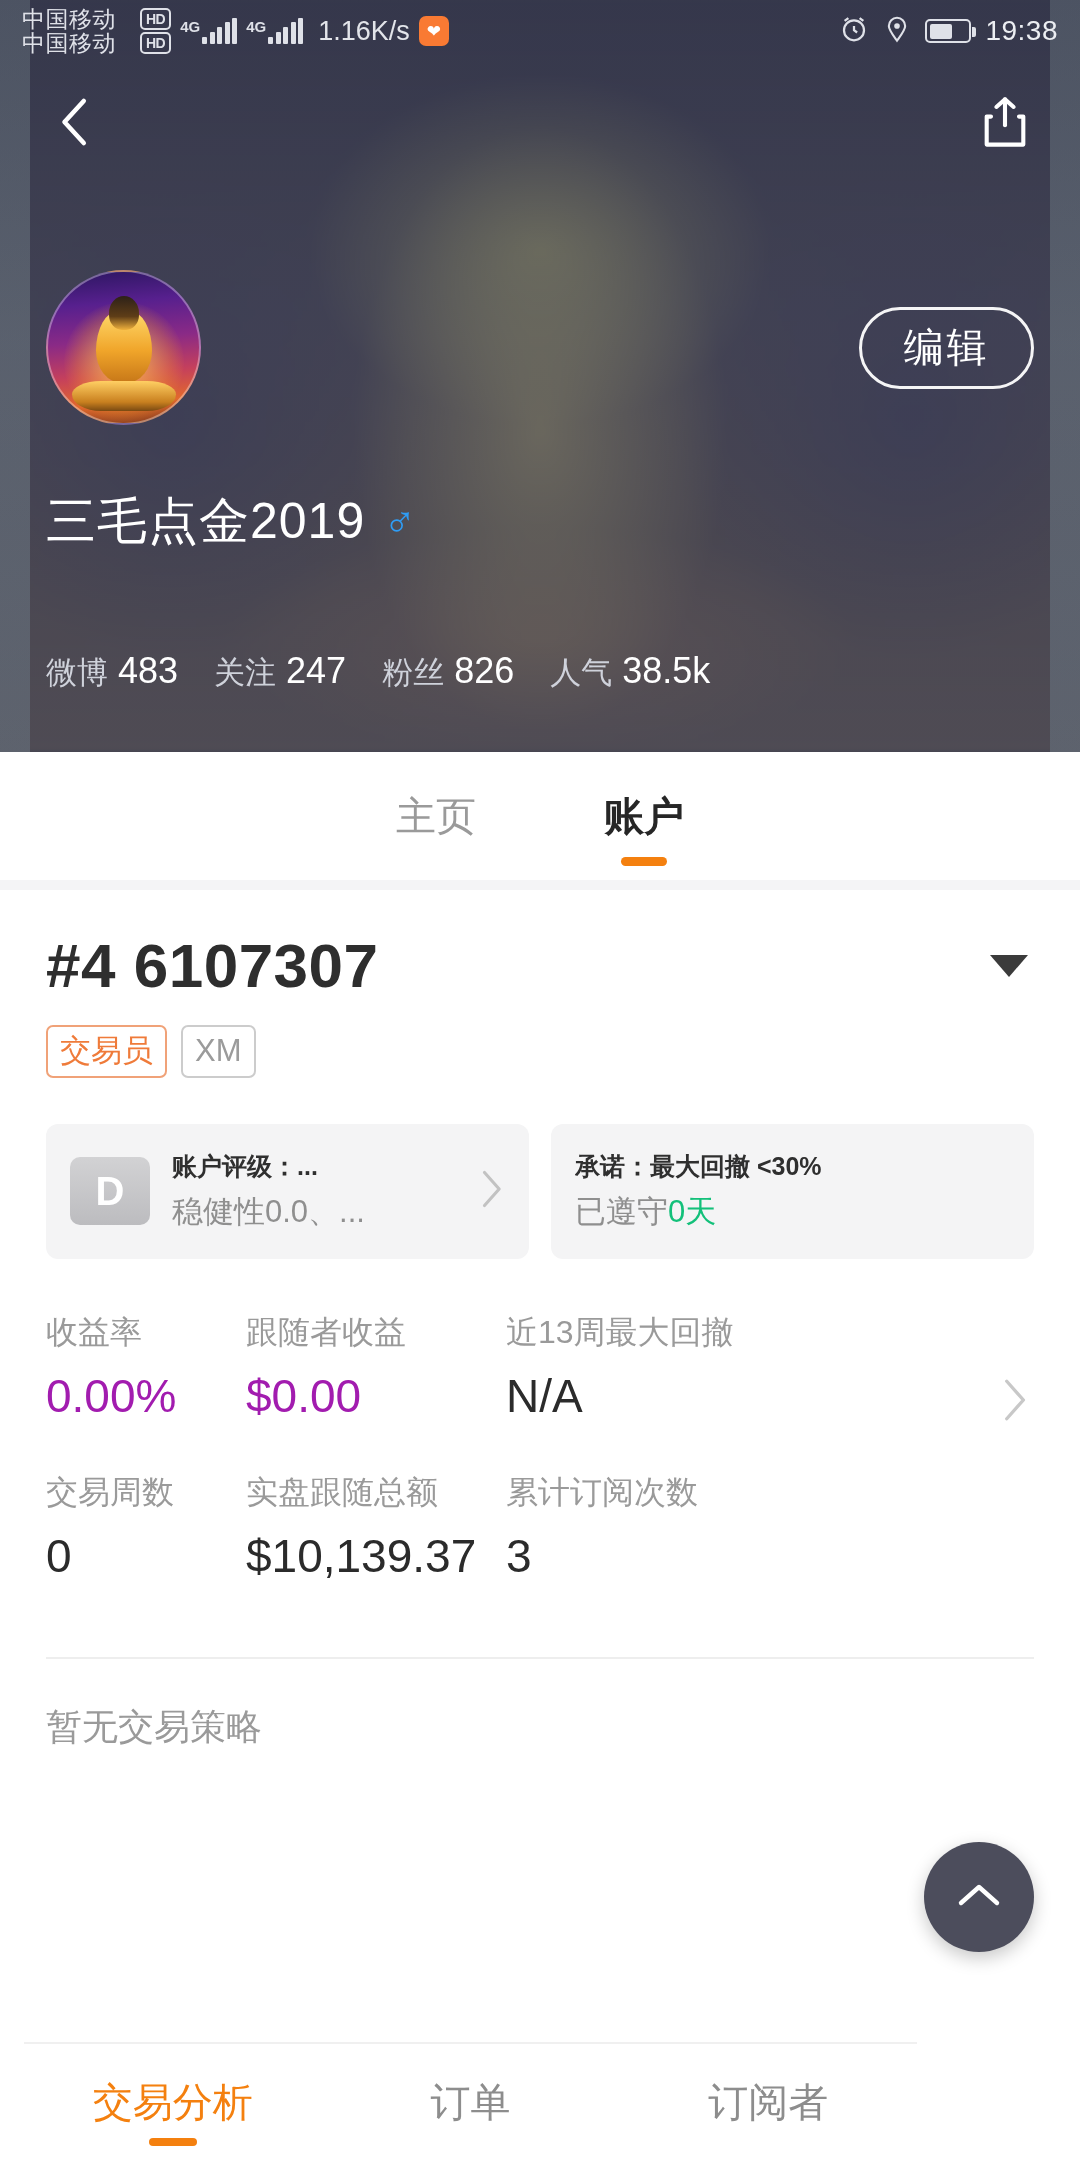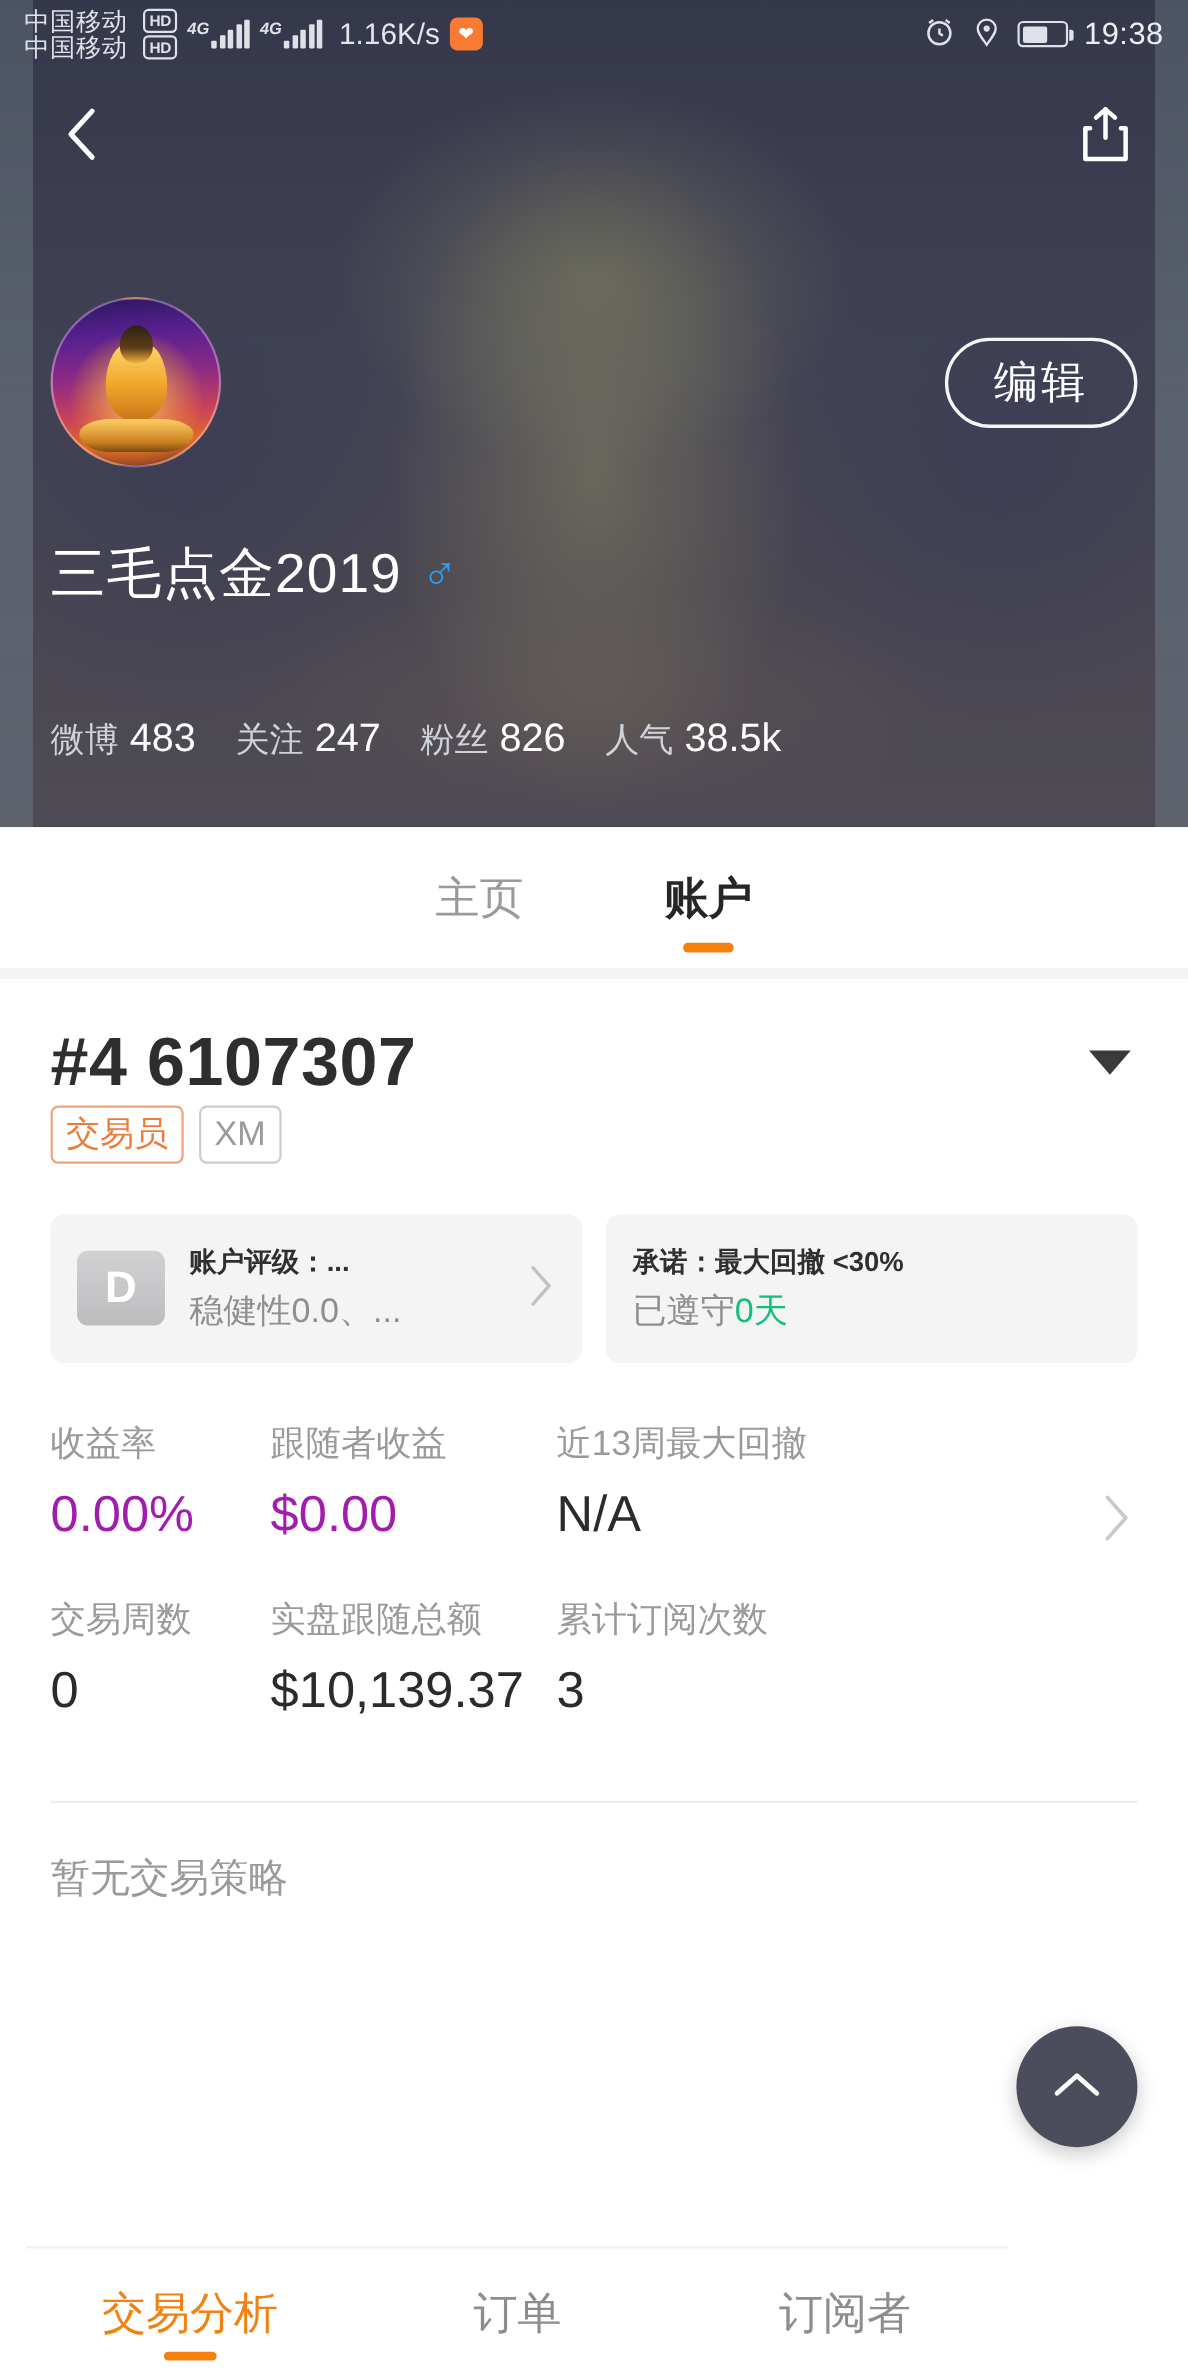--- a/index.html
+++ b/index.html
@@ -35,29 +35,29 @@
   .hero-scrim { position:absolute; inset:0; background:linear-gradient(180deg,rgba(40,42,58,.30),rgba(50,48,58,.18) 45%,rgba(60,58,66,.28)); }
 
   
   .statusbar {
     position:absolute; top:0; left:0; width:1080px; height:62px;
     display:flex; align-items:center; padding:0 22px; z-index:6;
     color:#e8e9ee;
   }
   .sb-left { display:flex; align-items:center; gap:9px; flex:1; min-width:0; }
   .carrier-stack { display:flex; flex-direction:column; justify-content:center; gap:1px; line-height:1; }
-  .carrier-row { display:flex; align-items:center; gap:14px; }
+  .carrier-row { display:flex; align-items:center; gap:24px; }
   .carrier-name { font-size:23px; color:#dfe1e8; letter-spacing:.5px; }
   .hd-badge {
     font-size:14px; font-weight:bold; color:#dfe1e8;
     border:2px solid #dfe1e8; border-radius:5px; padding:0 4px; line-height:18px;
     letter-spacing:-.5px;
   }
   .sig-group { display:flex; align-items:flex-end; gap:2px; }
-  .net-label { font-size:15px; font-weight:bold; color:#dfe1e8; align-self:flex-start; margin-bottom:-2px;font-style:italic; }
+  .net-label { font-size:15px; font-weight:bold; color:#dfe1e8; align-self:flex-start; margin-bottom:-2px; }
   .bars { display:flex; align-items:flex-end; gap:2.5px; height:26px; }
   .bars i { display:block; width:5px; background:#dfe1e8; border-radius:1px; }
   .bars i:nth-child(1){height:7px;} .bars i:nth-child(2){height:12px;}
   .bars i:nth-child(3){height:17px;} .bars i:nth-child(4){height:22px;} .bars i:nth-child(5){height:26px;}
   .speed { font-size:27px; color:#e3e5ea; margin-left:6px; white-space:nowrap; }
   .health-ic {
     width:30px; height:30px; border-radius:7px; background:#f97a33;
     display:flex; align-items:center; justify-content:center; color:#fff; font-size:17px;
   }
   .sb-right { display:flex; align-items:center; gap:14px; }
@@ -124,21 +124,21 @@
   .tab.active .tab-label { color:#262626; font-weight:bold; }
   .tab-underline { position:absolute; bottom:-22px; width:46px; height:9px; border-radius:5px; background:#f4800f; }
   .divider-band { height:10px; background:#f4f4f6; }
 
   
   .acct { padding:40px 46px 0; }
   .acct-head { display:flex; align-items:center; justify-content:space-between; }
   .acct-id { font-size:62px; font-weight:bold; color:#2e2e2e; letter-spacing:.5px; }
   .caret { width:0; height:0; border-left:19px solid transparent; border-right:19px solid transparent;
            border-top:22px solid #3b3b3b; cursor:pointer; margin-right:6px; }
-  .badges { display:flex; gap:14px; margin-top:4px; }
+  .badges { display:flex; gap:14px; margin-top:24px; }
   .badge { font-size:31px; padding:5px 12px; border-radius:7px; border:2px solid; line-height:1.25; }
   .badge-trader { color:#ef7b3a; border-color:#f0a278; }
   .badge-broker { color:#9b9b9b; border-color:#cccccc; }
 
   .cards { display:flex; gap:22px; margin-top:46px; }
   .card { flex:1; background:#f4f4f5; border-radius:12px; padding:26px 24px; display:flex; align-items:center; gap:22px; }
   .grade {
     width:80px; height:68px; border-radius:10px; flex:none;
     background:linear-gradient(180deg,#d2d2d4,#bcbcbf);
     display:flex; align-items:center; justify-content:center;

